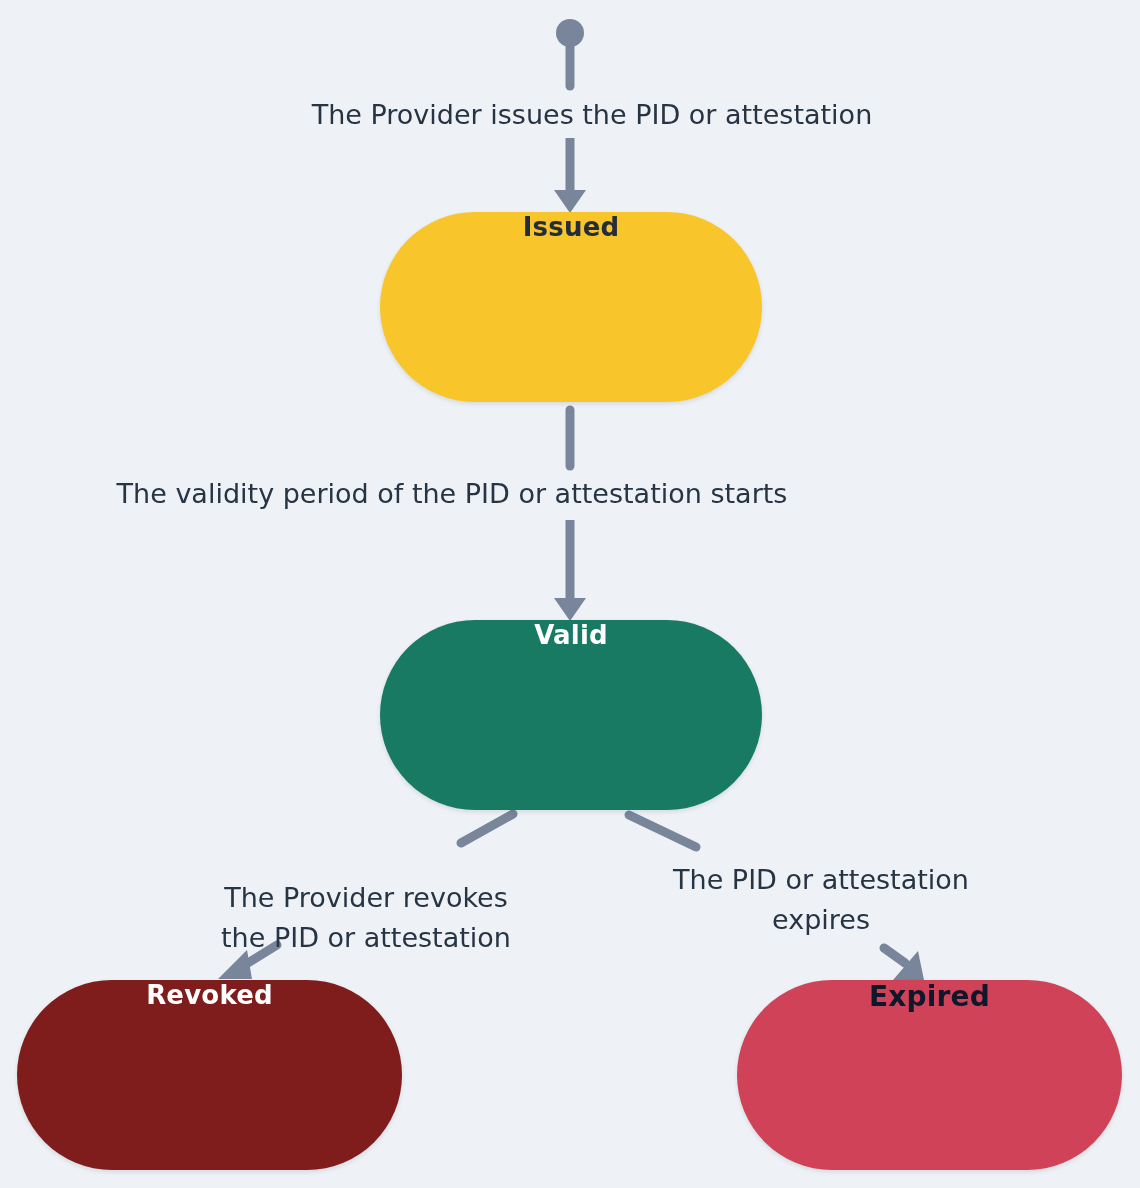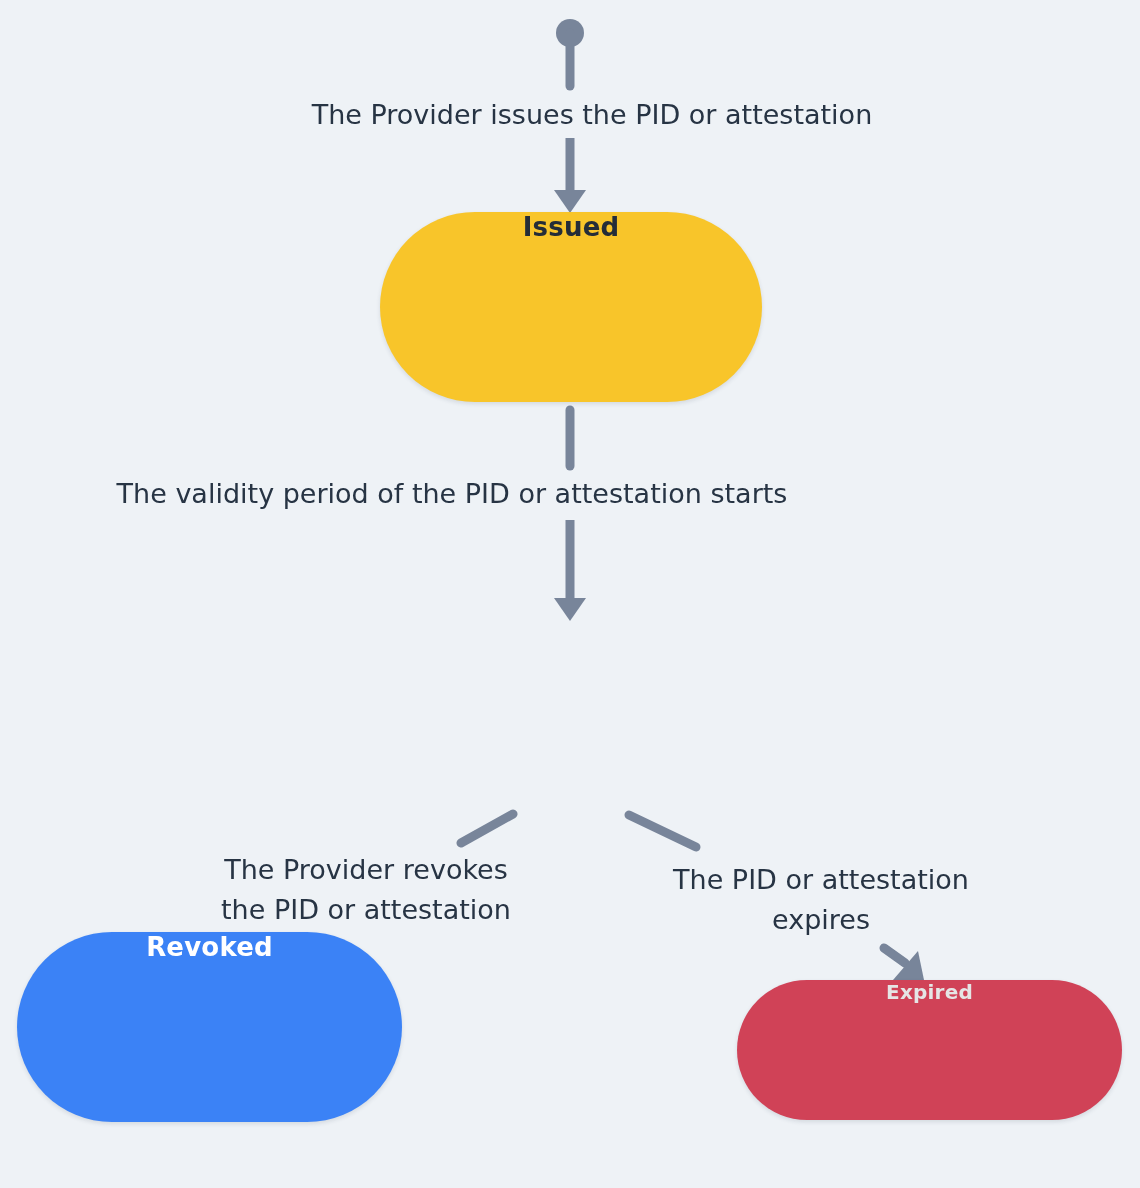--- a/index.html
+++ b/index.html
@@ -48,35 +48,35 @@
     left: 380px;
     top: 620px;
     width: 382px;
     height: 190px;
     background: #197a64;
     color: #ffffff;
     font-size: 26px;
   }
   .node-revoked {
     left: 17px;
-    top: 932px;
+    top: 980px;
     width: 385px;
     height: 190px;
-    background: #3b82f6;
+    background: #7f1d1d;
     color: #ffffff;
     font-size: 26px;
   }
   .node-expired {
     left: 737px;
     top: 980px;
     width: 385px;
-    height: 140px;
+    height: 190px;
     background: #d04257;
-    color: #e5e5e5;
-    font-size: 20px;
+    color: #0f172a;
+    font-size: 28px;
   }
   .edge-label {
     position: absolute;
     color: #273444;
     font-size: 27px;
     font-weight: 400;
     line-height: 1.48;
     white-space: pre-line;
     text-align: center;
   }
@@ -86,21 +86,21 @@
     width: 1136px;
     padding-left: 24px;
   }
   .label-validity {
     left: 0px;
     top: 474px;
     width: 904px;
   }
   .label-revoke {
     left: 140px;
-    top: 850px;
+    top: 878px;
     width: 452px;
     text-align: center;
   }
   .label-expire {
     left: 598px;
     top: 860px;
     width: 446px;
     text-align: center;
   }
 </style>
@@ -146,20 +146,23 @@
   <div class="edge-label label-revoke">The Provider revokes
 the PID or attestation</div>
 
   <div class="edge-label label-expire">The PID or attestation
 expires</div>
 
   <div class="node node-issued">
     <span>Issued</span>
   </div>
 
+  <div class="node node-valid">
+    <span>Valid</span>
+  </div>
 
   <div class="node node-revoked">
     <span>Revoked</span>
   </div>
 
   <div class="node node-expired">
     <span>Expired</span>
   </div>
 
 </div>

